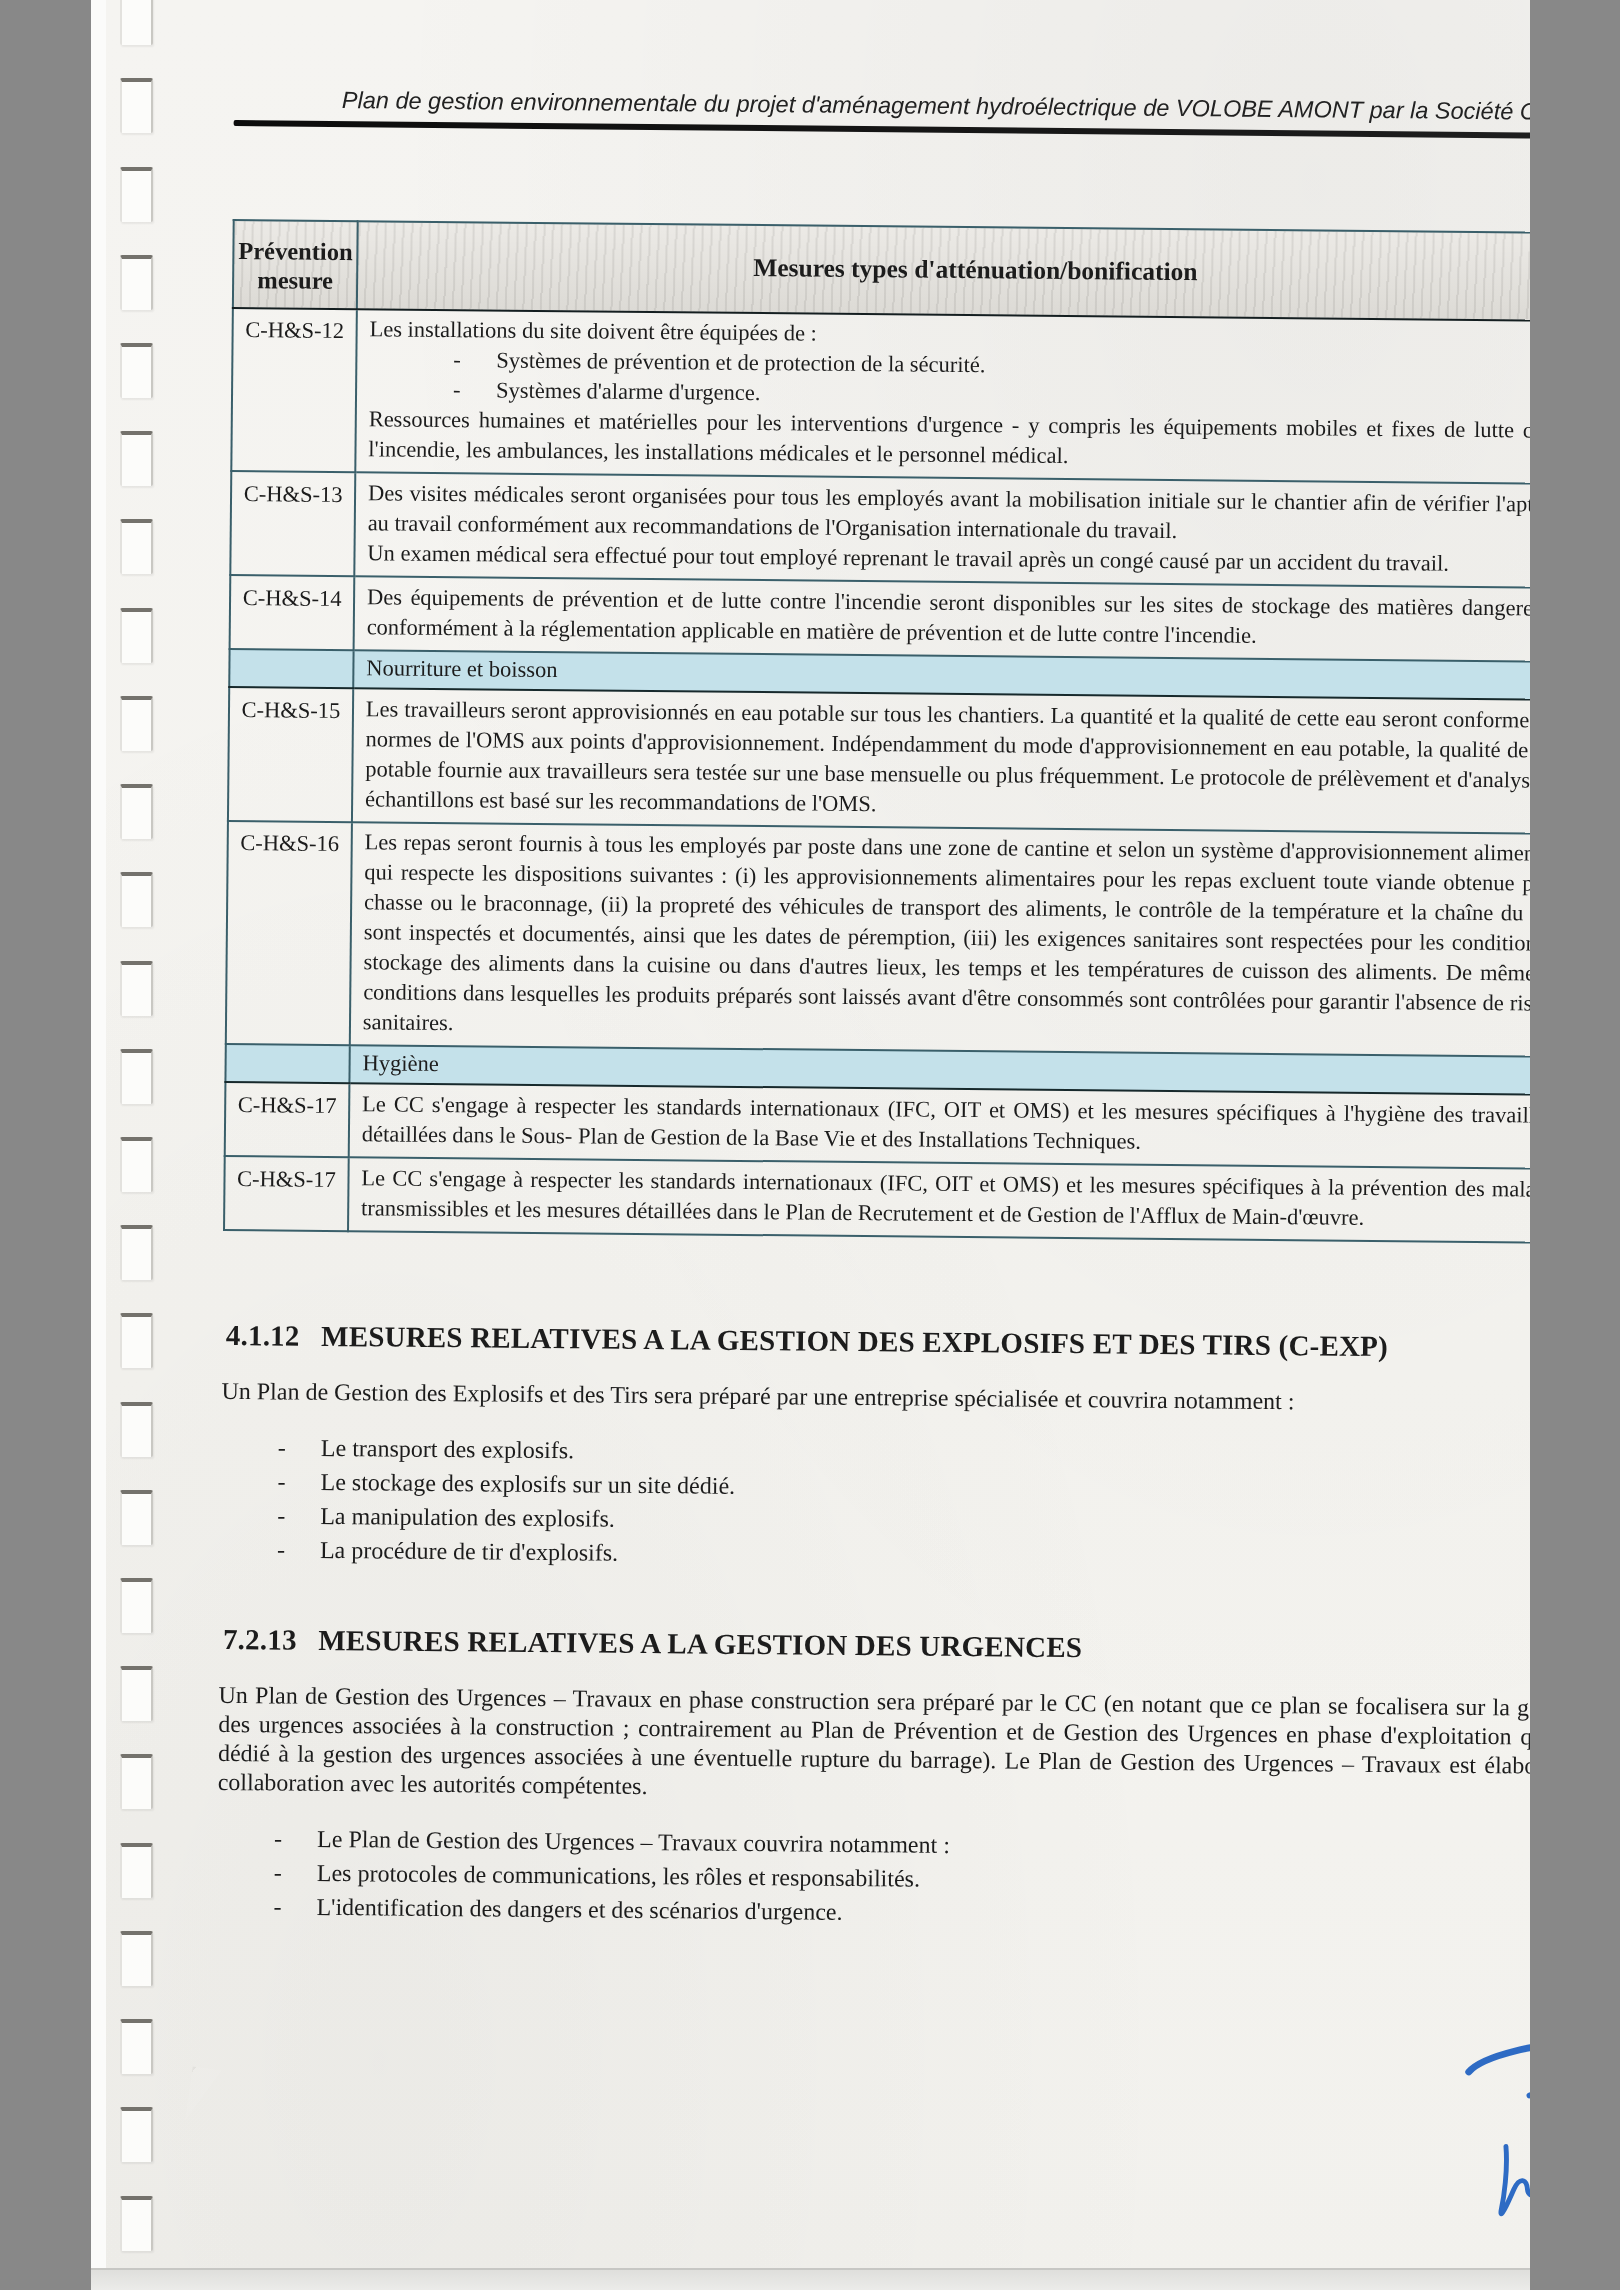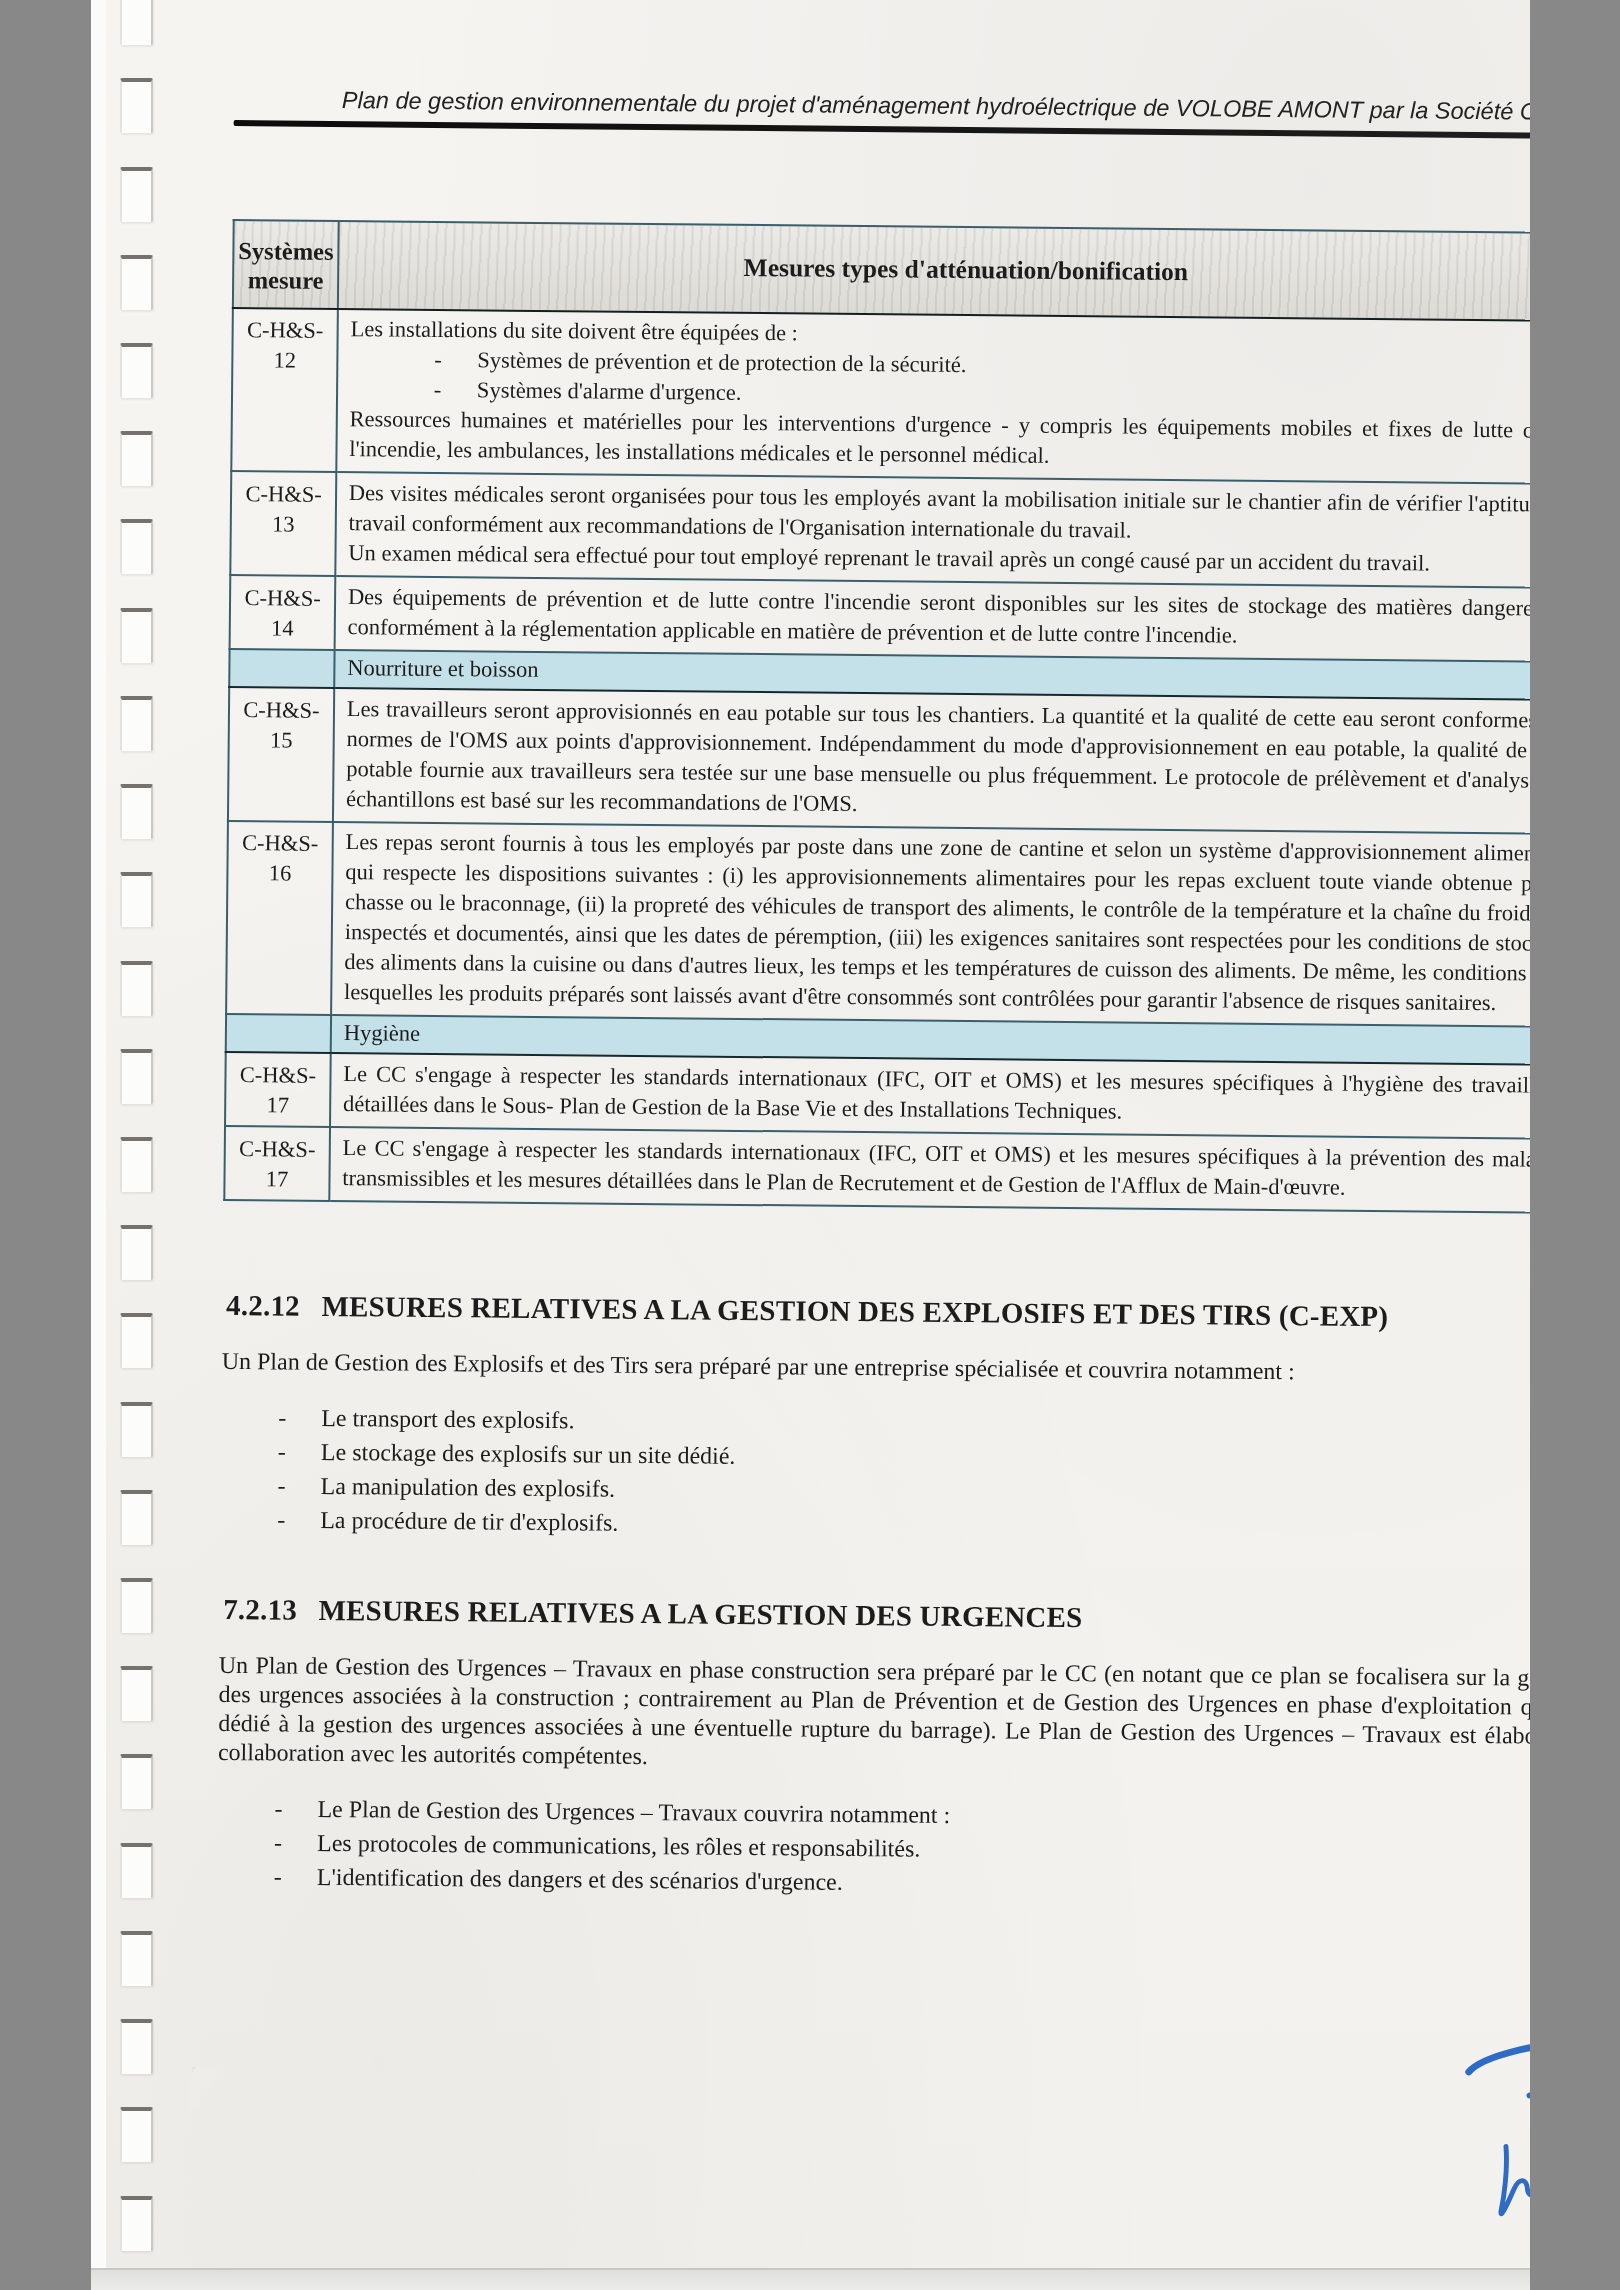--- a/index.html
+++ b/index.html
@@ -107,21 +107,21 @@
       <div class="hole" style="top: 2284px;"></div>
     </div>
 
   <div class="content">
 
     <div class="doc-title">Plan de gestion environnementale du projet d'aménagement hydroélectrique de VOLOBE AMONT par la Société CGHV</div>
     <div class="header-rule"></div>
 
     <div class="measures-table">
       <div class="t-row t-head">
-        <div class="t-cell c-ref">Systèmes mesure</div>
+        <div class="t-cell c-ref">Prévention mesure</div>
         <div class="t-cell c-body">Mesures types d'atténuation/bonification</div>
       </div>
       <div id="table-body" style="display:contents">
   <div class="t-row">
     <div class="t-cell c-ref">C-H&amp;S-12</div>
     <div class="t-cell c-body">
               <div class="para">Les installations du site doivent être équipées de :</div>
               <div class="dash-item">Systèmes de prévention et de protection de la sécurité.</div>
               <div class="dash-item">Systèmes d'alarme d'urgence.</div>
               <div class="para">Ressources humaines et matérielles pour les interventions d'urgence - y compris les équipements mobiles et fixes de lutte contre l'incendie, les ambulances, les installations médicales et le personnel médical.</div>
@@ -179,21 +179,21 @@
     <div class="t-cell c-body">
               <div class="para">Le CC s'engage à respecter les standards internationaux (IFC, OIT et OMS) et les mesures spécifiques à la prévention des maladies transmissibles et les mesures détaillées dans le Plan de Recrutement et de Gestion de l'Afflux de Main-d'œuvre.</div>
             </div>
   </div>
 </div>
     </div>
 
     <div id="sections">
   <section class="doc-section">
     <h2 class="sec-heading">
-      <span class="sec-num">4.2.12</span><span class="sec-title">MESURES RELATIVES A LA GESTION DES EXPLOSIFS ET DES TIRS (C-EXP)</span>
+      <span class="sec-num">4.1.12</span><span class="sec-title">MESURES RELATIVES A LA GESTION DES EXPLOSIFS ET DES TIRS (C-EXP)</span>
     </h2>
     <p class="sec-intro">Un Plan de Gestion des Explosifs et des Tirs sera préparé par une entreprise spécialisée et couvrira notamment :</p>
     <div class="sec-bullets">
             <div class="sec-bullet">Le transport des explosifs.</div>
             <div class="sec-bullet">Le stockage des explosifs sur un site dédié.</div>
             <div class="sec-bullet">La manipulation des explosifs.</div>
             <div class="sec-bullet">La procédure de tir d'explosifs.</div>
           </div>
   </section>
 

